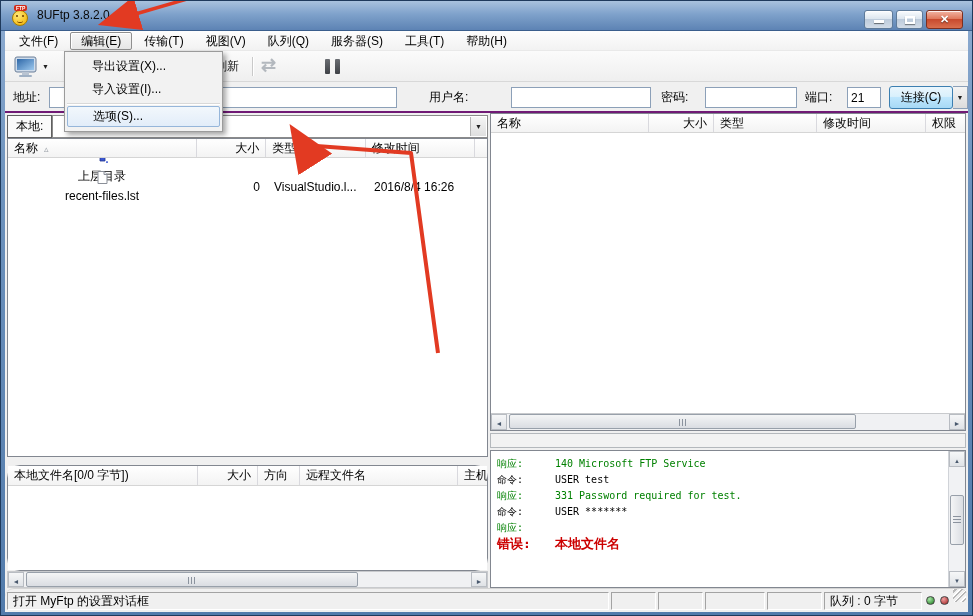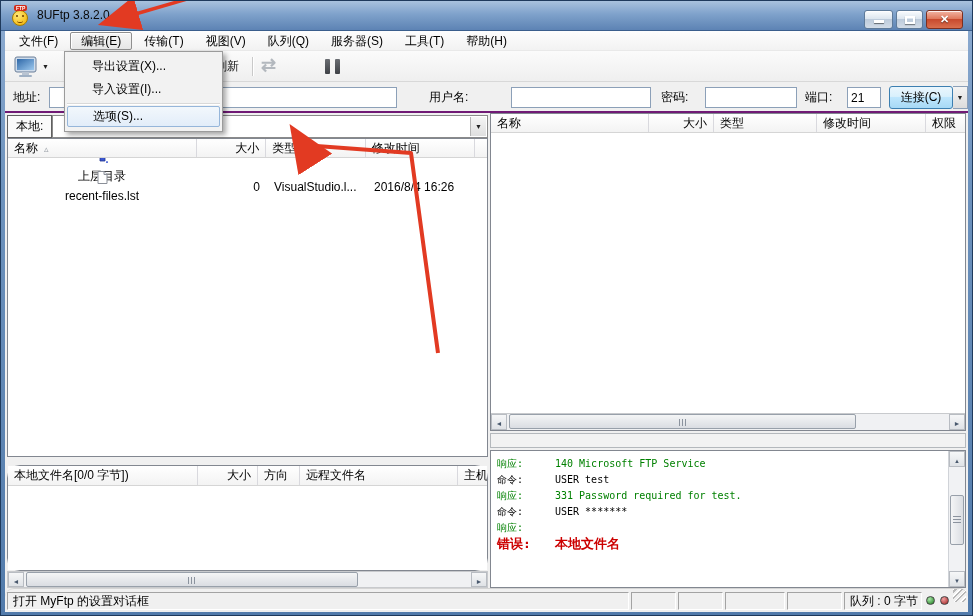--- a/index.html
+++ b/index.html
@@ -139,21 +139,21 @@
   background:linear-gradient(90deg,#f4f5f6,#dadde2); }
 .vs-grip { position:absolute; left:50%; top:50%; width:8px; height:9px; margin:-4px 0 0 -4px;
   background:repeating-linear-gradient(180deg,#8b939e 0 1px,transparent 1px 3px); }
 
 .statusbar { position:absolute; left:0; right:0; bottom:0; height:24px; background:#f0f0f0;
   border-top:1px solid #d4d4d4; display:flex; align-items:center; padding:8px 2px;border-radius:9px; }
 .sb-cell { height:18px; border:1px solid; border-color:#a3a3a3 #ffffff #ffffff #a3a3a3;
   margin-right:2px; flex:none; }
 .sb-msg { flex:1; line-height:16px; padding-left:5px; overflow:hidden; white-space:nowrap; }
 .sb-b1 { width:45px; } .sb-b2 { width:45px; } .sb-b3 { width:60px; } .sb-b4 { width:55px; }
-.sb-queue { width:78px; line-height:16px; padding-left:5px; }
+.sb-queue { width:98px; line-height:16px; padding-left:5px; }
 .sb-ind { display:flex; gap:5px; align-items:center; margin:0 4px 0 2px; }
 .dot { width:9px; height:9px; border-radius:50%; border:1px solid #444; }
 .dot.green { background:radial-gradient(circle at 35% 30%,#a8e8a8,#1c7a1c); }
 .dot.red { background:radial-gradient(circle at 35% 30%,#f0a0a0,#a02020); }
 .grip { width:13px; height:13px; align-self:flex-end; margin-bottom:2px;
   background:repeating-linear-gradient(-45deg,transparent 0 2px,#b8b8b8 2px 3.5px,#fff 3.5px 4.5px); }
 
 .popup-menu { position:absolute; left:63px; top:50px; width:159px; height:81px; z-index:40;
   background:#f2f2f2; border:1px solid #9b9b9b; box-shadow:3px 3px 5px rgba(0,0,0,.35);
   padding-top:3px; }

